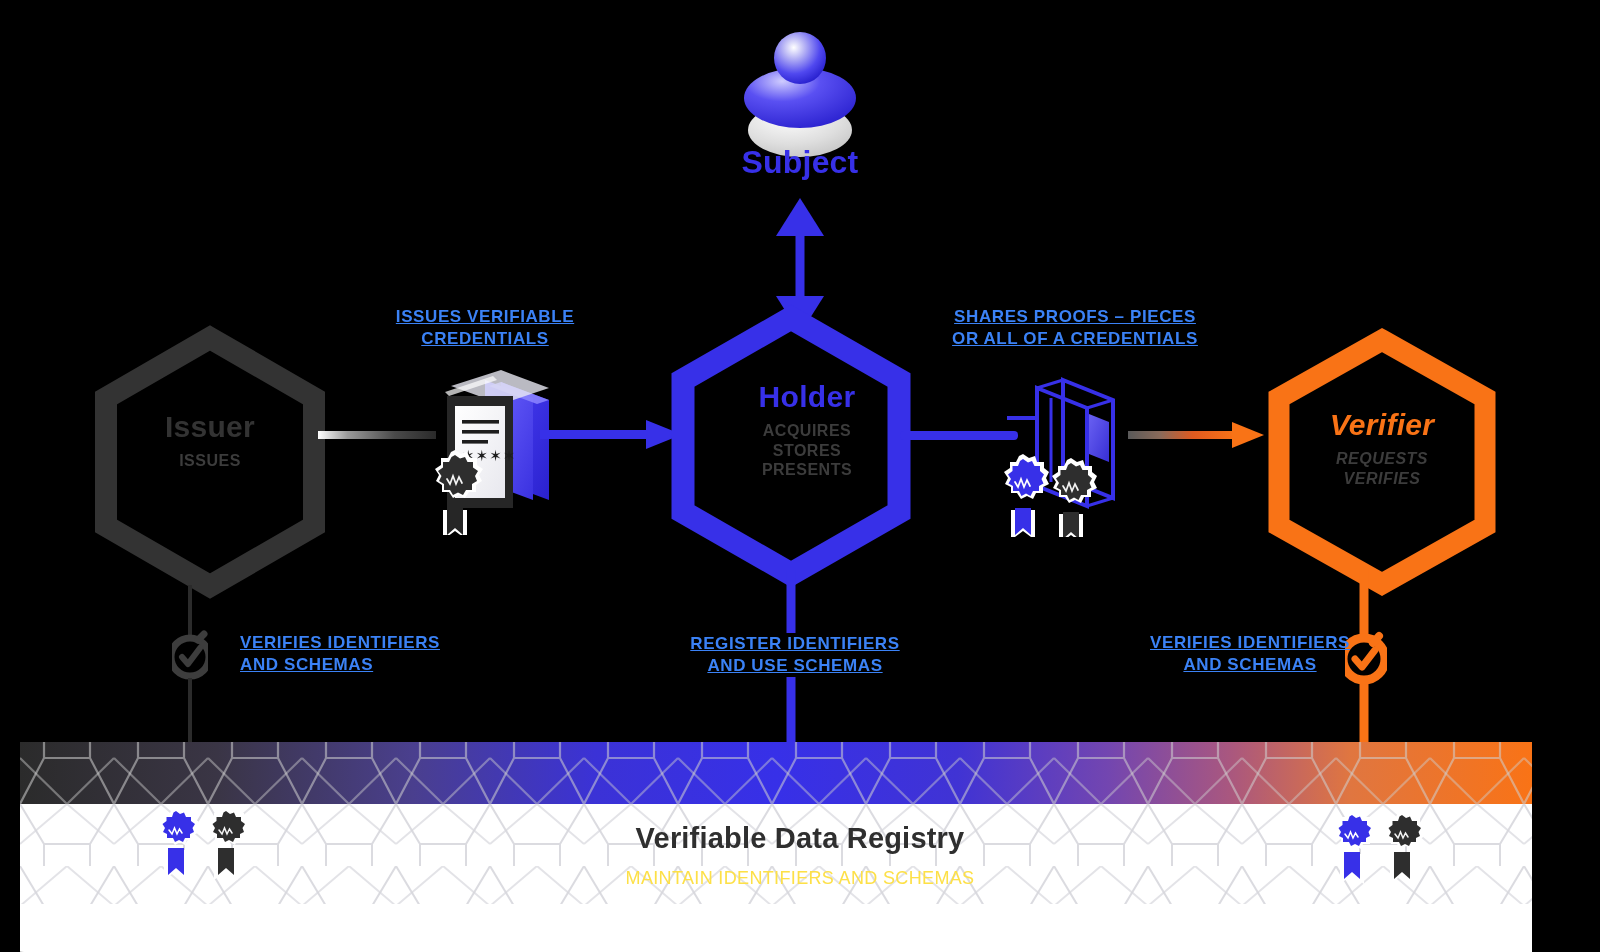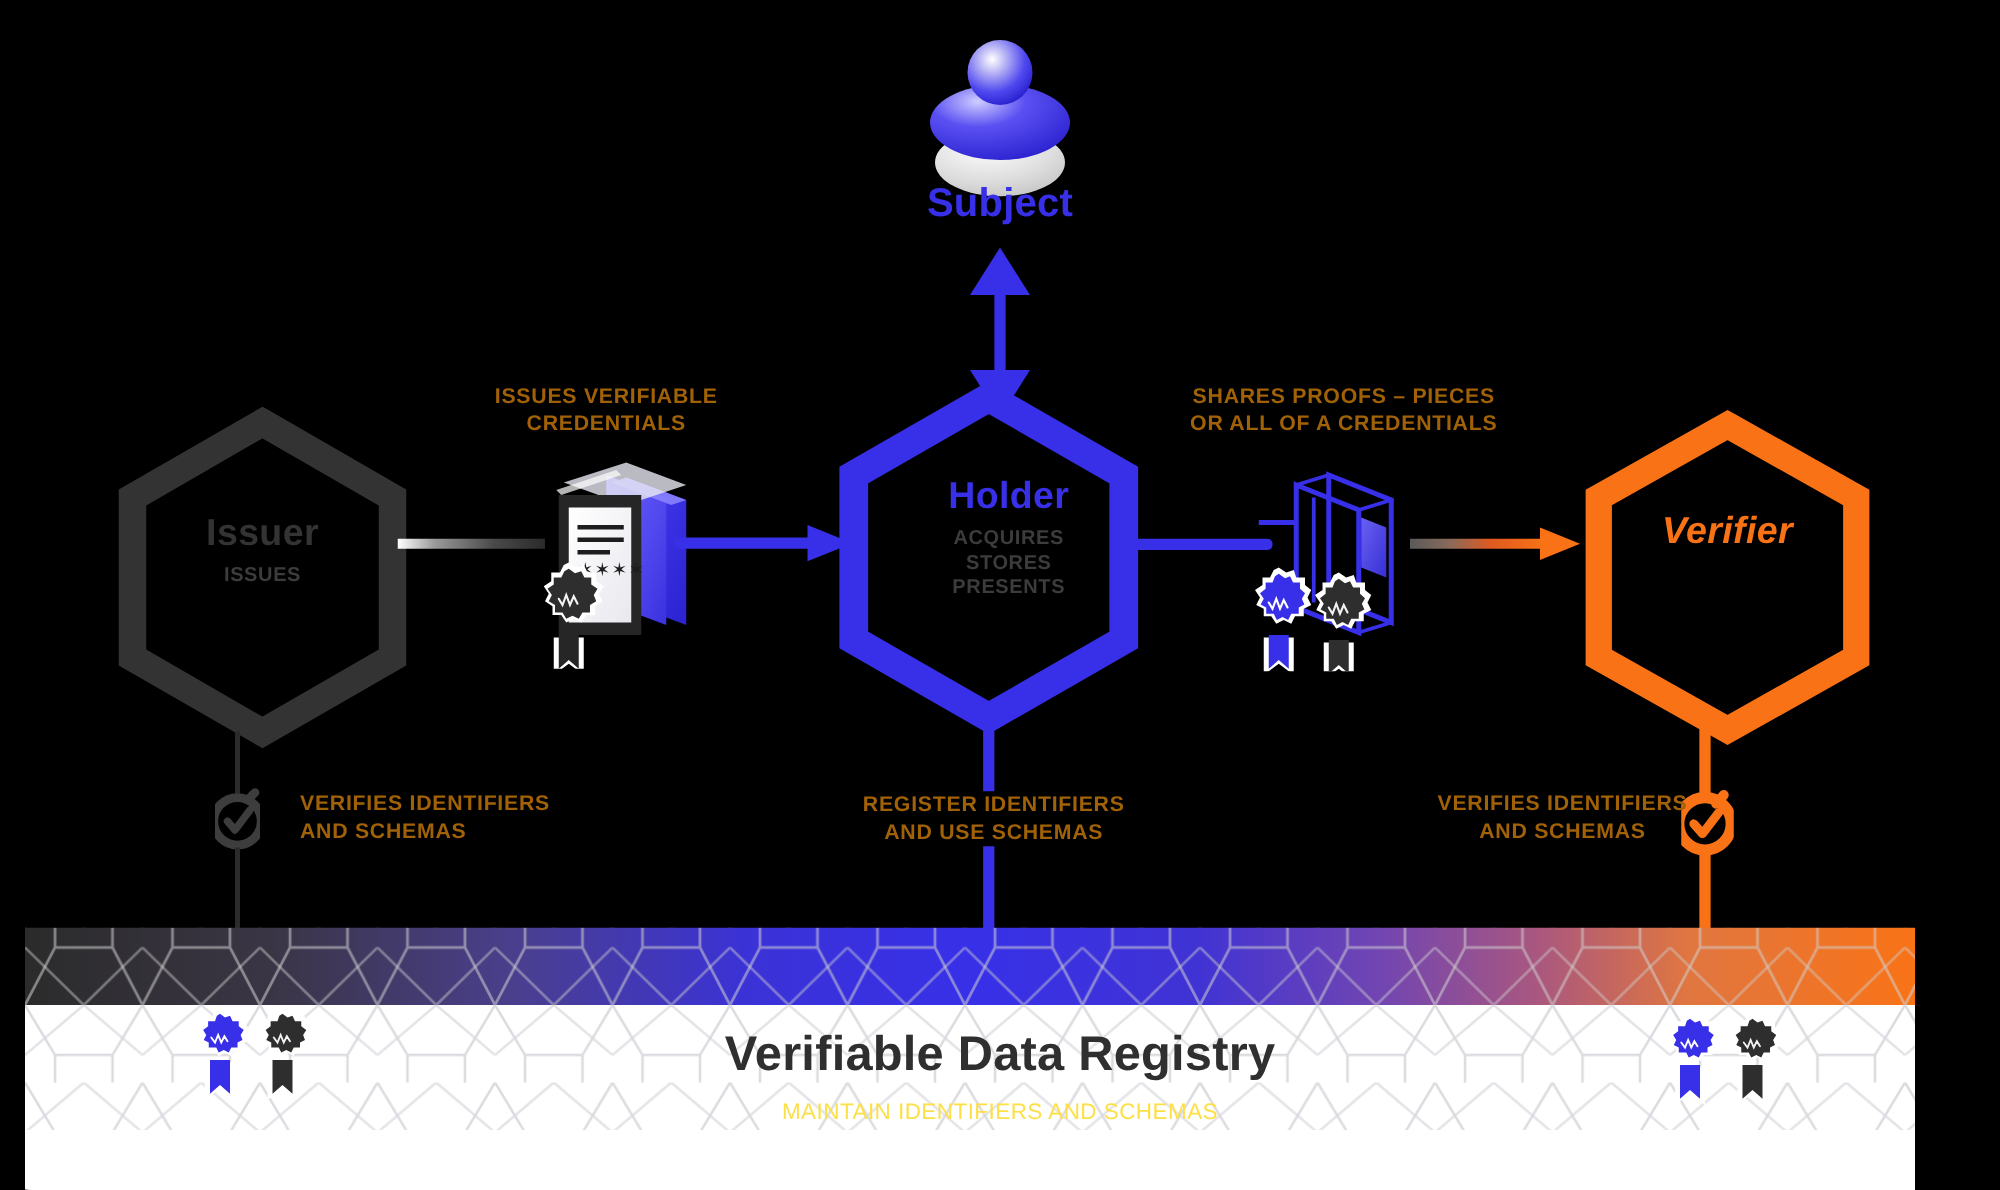--- a/index.html
+++ b/index.html
@@ -15,27 +15,28 @@
     background: #000000;
     overflow: hidden;
     border-radius: 25px;
   }
   .abs { position: absolute; }
 
   
   .caption {
     position: absolute;
     text-align: center;
-    color: #a16207;
+    color: #3b82f6;
     font-size: 17px;
     font-weight: 700;
     letter-spacing: 0.6px;
     line-height: 1.30;
     text-transform: uppercase;
     white-space: pre-line;
+    text-decoration: underline;
   }
 
   
   .hex-wrap { position: absolute; }
   .hex-wrap svg { display: block; overflow: visible; }
   .hex-label {
     position: absolute;
     left: 0; right: 0;
     text-align: center;
     pointer-events: none;
@@ -80,21 +81,21 @@
     background: #ffffff;
     overflow: hidden;
   }
   #registry-text {
     position: absolute;
     left: 0; right: 0; top: 822px;
     text-align: center;
     pointer-events: none;
   }
   #registry-title {
-    font-size: 39px;
+    font-size: 29px;
     font-weight: 700;
     color: #2f2f2f;
     letter-spacing: 0.2px;
     text-align: center;
   }
   #registry-sub {
     margin-top: 13px;
     font-size: 18px;
     font-weight: 400;
     color: #fde047;
@@ -288,20 +289,22 @@
     <rect x="0" y="11" width="108" height="8" fill="url(#gVerifLine)"></rect>
     <polygon points="136,15 104,2 104,28" fill="#f97316"></polygon>
   </svg>
 
   <div class="hex-wrap" style="left:1268px; top:334px; width:228px; height:256px;">
     <svg width="228" height="256" viewBox="0 0 228 256">
       <polygon points="114,6 217,64 217,192 114,250 11,192 11,64" fill="none" stroke="#f97316" stroke-width="21" stroke-linejoin="miter"></polygon>
     </svg>
     <div class="hex-label" style="top:76px;font-style:italic;">
       <div class="hex-title" style="color:#f97316;">Verifier</div>
+      <div class="hex-sub">REQUESTS
+VERIFIES</div>
     </div>
   </div>
 
   <svg class="abs" style="left:172px; top:585px;" width="36" height="180">
     <line x1="18" y1="0" x2="18" y2="50" stroke="#2b2b2b" stroke-width="4"></line>
     <circle cx="18" cy="72" r="19" fill="none" stroke="#3d3d3d" stroke-width="7"></circle>
     <path d="M10,72 L16,79 L28,63" fill="none" stroke="#3d3d3d" stroke-width="6" stroke-linecap="round" stroke-linejoin="round"></path>
     <line x1="26" y1="55" x2="32" y2="49" stroke="#3d3d3d" stroke-width="7" stroke-linecap="round"></line>
     <line x1="18" y1="93" x2="18" y2="176" stroke="#2b2b2b" stroke-width="4"></line>
   </svg>

